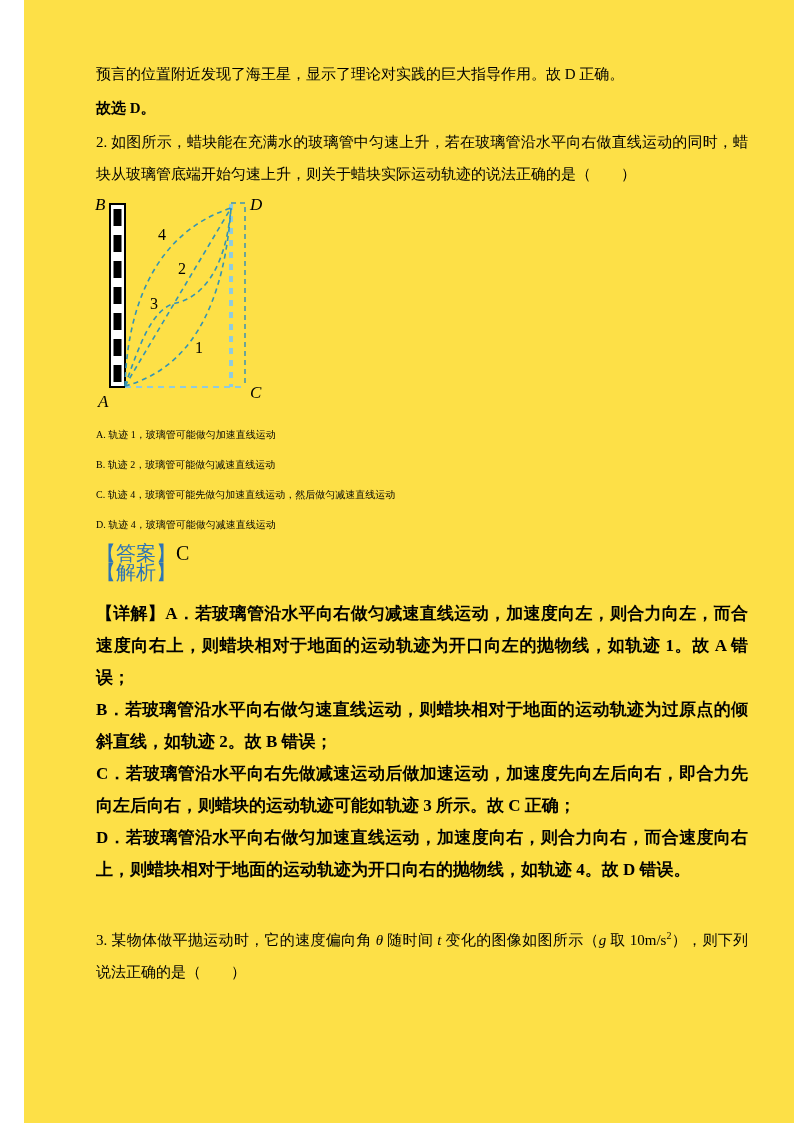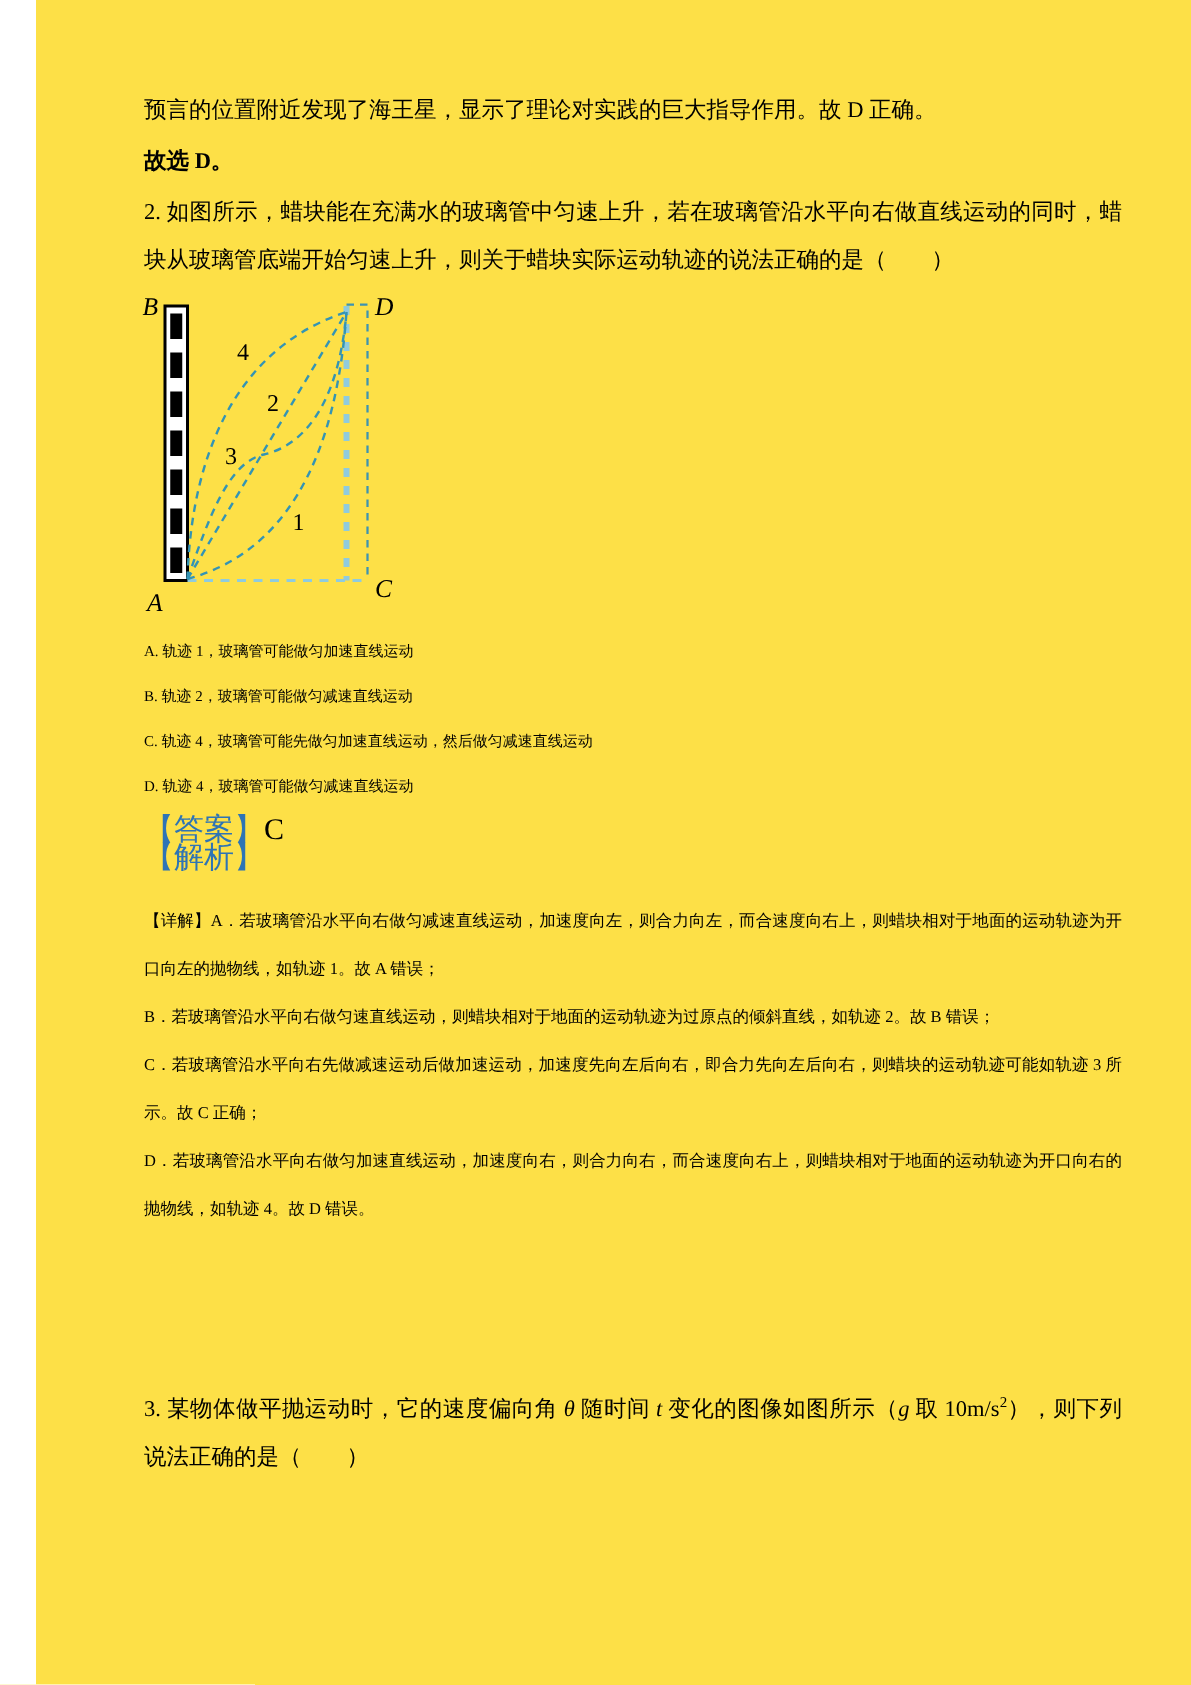--- a/index.html
+++ b/index.html
@@ -12,21 +12,21 @@
   }
   .page { position: absolute; inset: 0; background: #fde047; margin-left: 24px; }
   .blk { position: absolute; left: 72px; width: 652px; }
   p.body-text {
     font-size: 15px; line-height: 32px;
     text-align: justify;
   }
   .opt { font-size: 10px; line-height: 30px; }
   .tag-blue { color: #2E74B5; }
   .ansline { font-size: 20px; line-height: 24px; }
-  .detail p { font-size: 11px; line-height: 32px; text-align: justify; }
+  .detail p { font-size: 17px; line-height: 32px; text-align: justify; font-weight: bold; }
   .q3 i { font-style: italic; font-family: "Liberation Serif", "DejaVu Serif", serif; }
   sup { font-size: 10px; }
   .fig { position: absolute; left: 70px; top: 196px; }
   .fig text.corner { font-style: italic; font-size: 17px; fill: #000; }
   .fig text.num { font-size: 16px; fill: #000; }
 </style>
 </head>
 <body>
 
 <div class="page">

